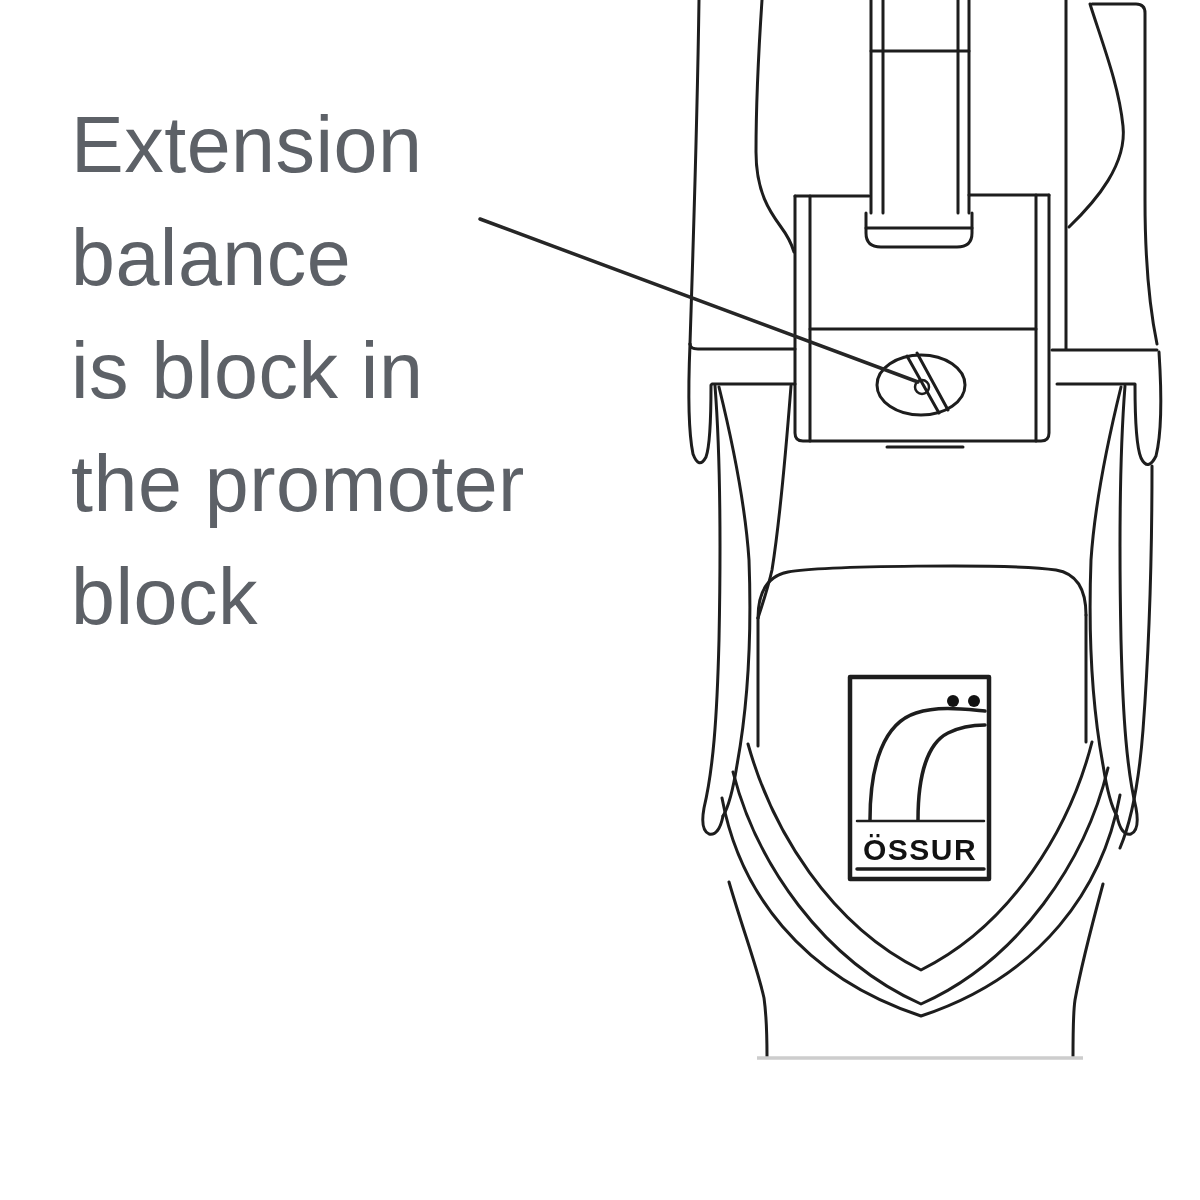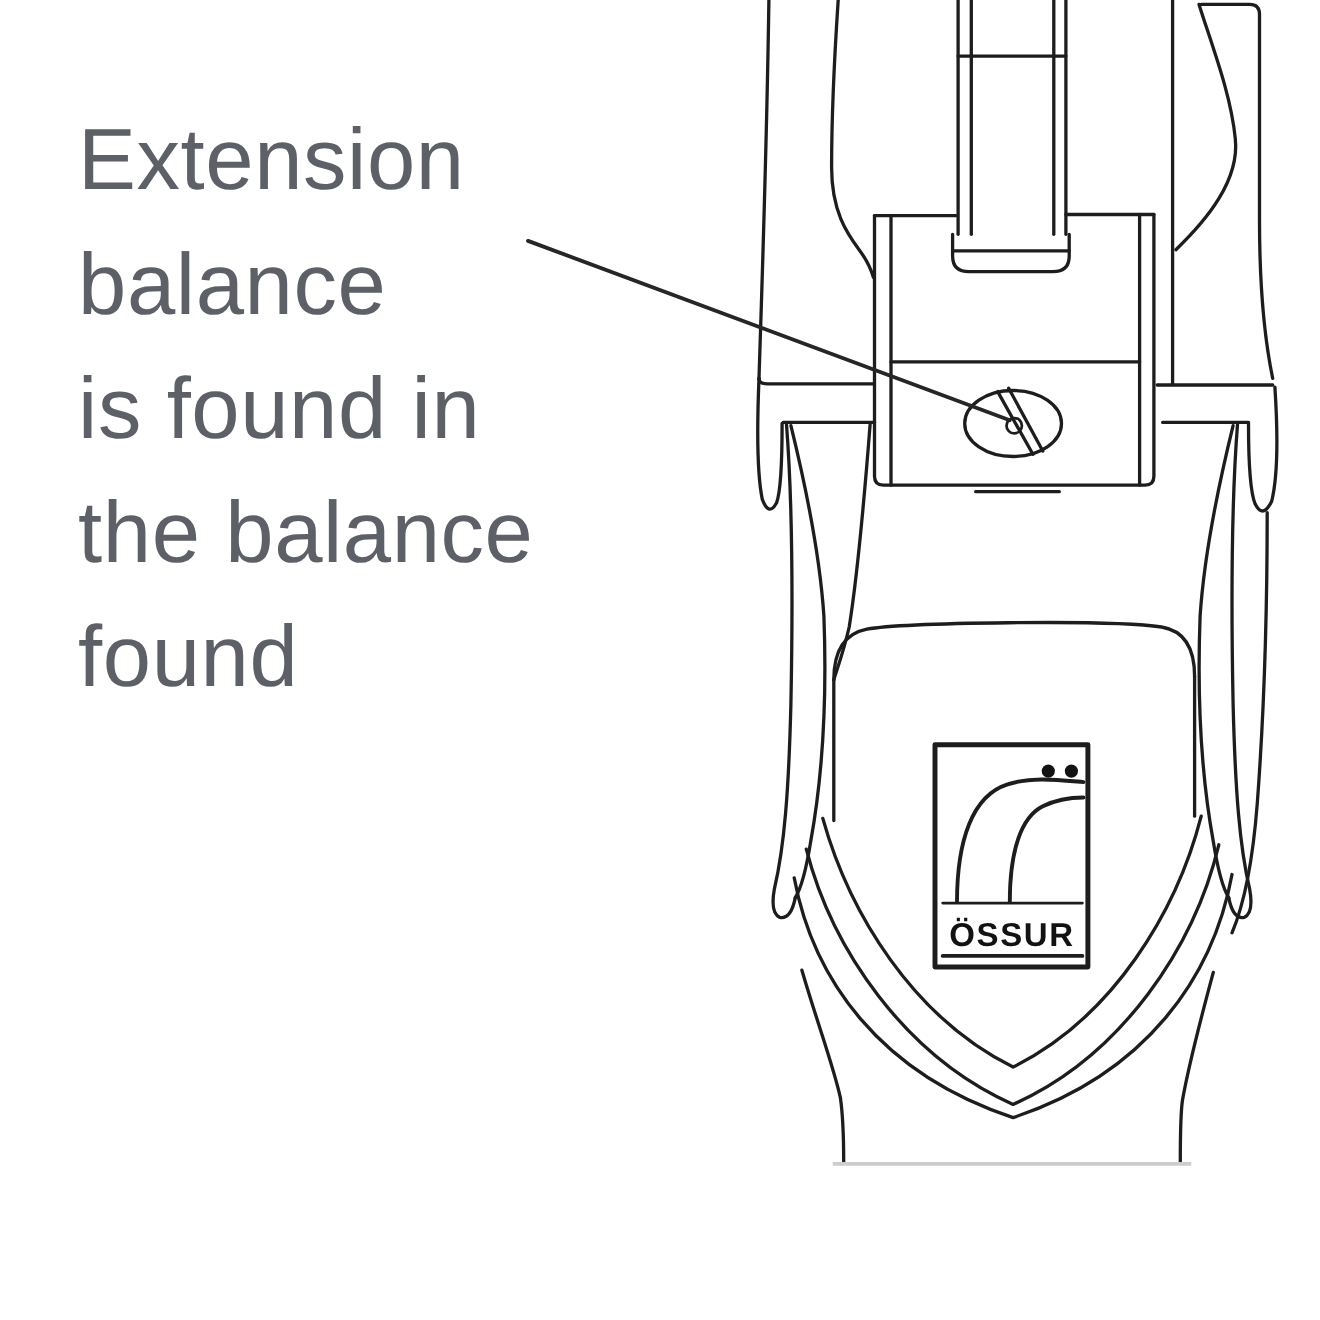--- a/index.html
+++ b/index.html
@@ -29,23 +29,23 @@
   }
 </style>
 </head>
 <body>
 
 <div class="stage">
 
   <div class="caption">
     <span class="cap-line">Extension</span>
     <span class="cap-line">balance</span>
-    <span class="cap-line">is found in</span>
-    <span class="cap-line">the balance</span>
-    <span class="cap-line">found</span>
+    <span class="cap-line">is block in</span>
+    <span class="cap-line">the promoter</span>
+    <span class="cap-line">block</span>
   </div>
 
   <svg class="drawing" viewBox="0 0 1200 1200">
 
     <g fill="none" stroke="#1d1d1d" stroke-width="3" stroke-linecap="round" stroke-linejoin="round">
 
       <g>
         <path d="M699,0 C697,140 692,280 690,344"></path>
         <path d="M690,344 Q690,349 698,349 L795,349"></path>
         <path d="M690,344 C688,392 688,430 693,454 Q699,470 706,457 C710,446 711,413 711,385"></path>

